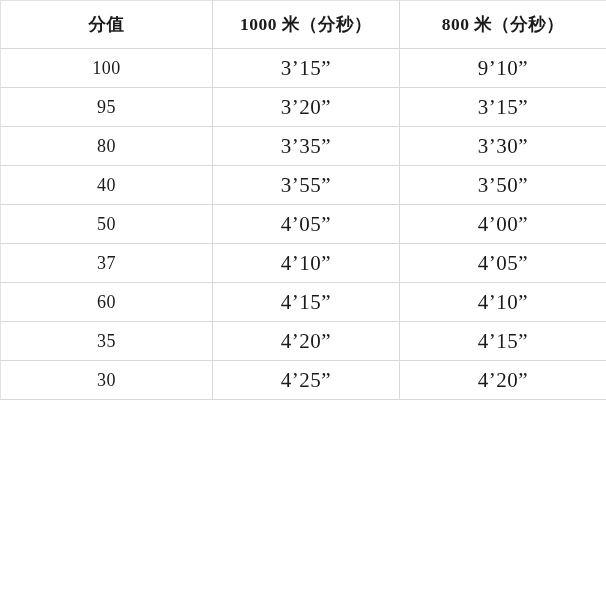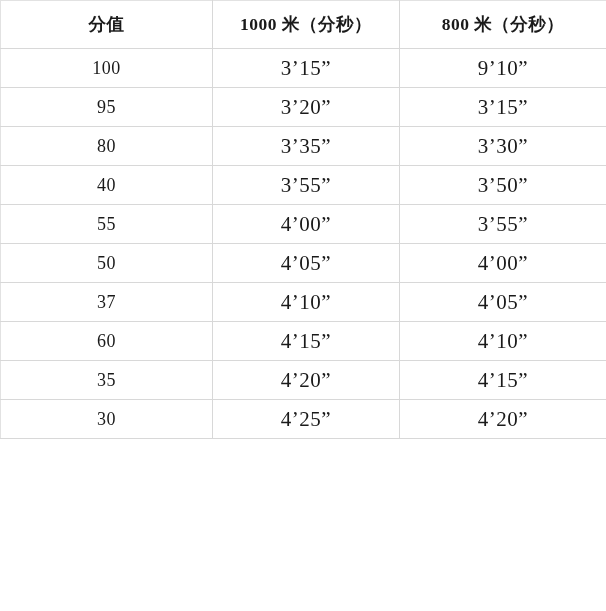--- a/index.html
+++ b/index.html
@@ -92,25 +92,20 @@
       <td class="score-cell">80</td>
       <td class="time-cell">3’35”</td>
       <td class="time-cell">3’30”</td>
     </tr>
     <tr>
       <td class="score-cell">40</td>
       <td class="time-cell">3’55”</td>
       <td class="time-cell">3’50”</td>
     </tr>
     <tr>
-      <td class="score-cell">55</td>
-      <td class="time-cell">4’00”</td>
-      <td class="time-cell">3’55”</td>
-    </tr>
-    <tr>
       <td class="score-cell">50</td>
       <td class="time-cell">4’05”</td>
       <td class="time-cell">4’00”</td>
     </tr>
     <tr>
       <td class="score-cell">37</td>
       <td class="time-cell">4’10”</td>
       <td class="time-cell">4’05”</td>
     </tr>
     <tr>

